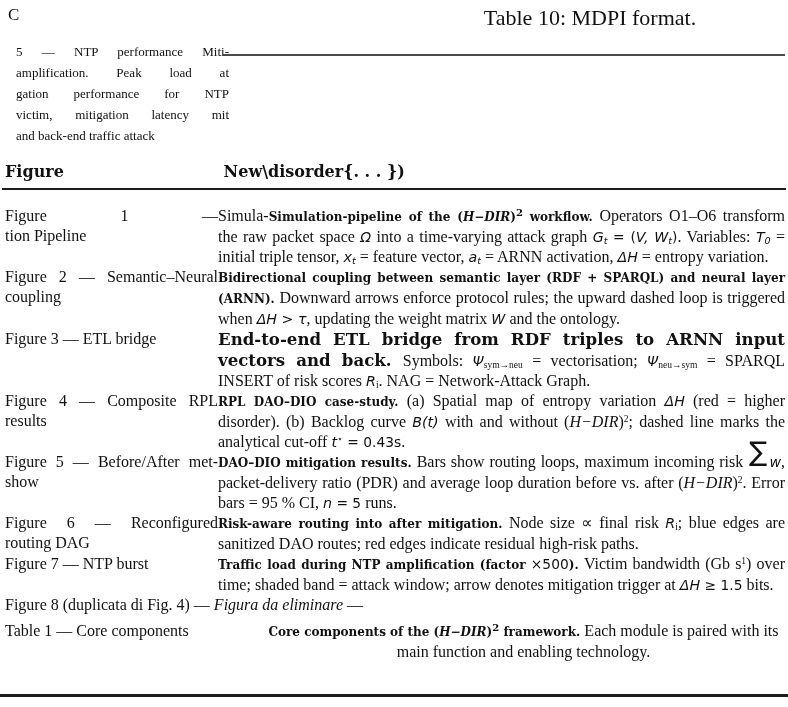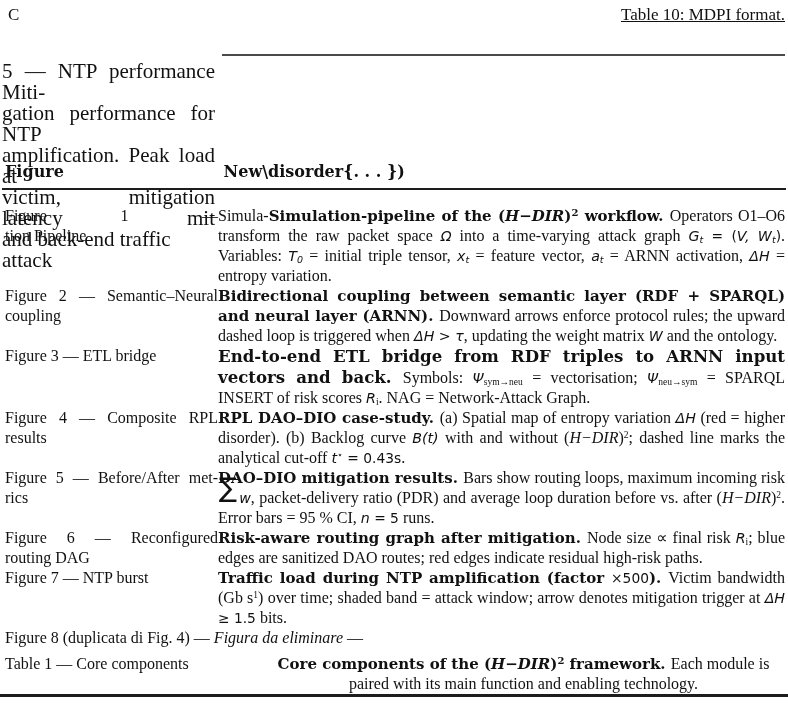--- a/index.html
+++ b/index.html
@@ -1,23 +1,23 @@
 <!DOCTYPE html>
 <html><head>
 <meta charset="utf-8">
 <style>
   html,body { margin:0; padding:0; background:#ffffff; }
   .page {
     position:relative; width:788px; height:707px; background:#ffffff;
     font-family:"Liberation Serif", serif; color:#111111; overflow:hidden;
   }
   .corner { position:absolute; left:8px; top:5px; font-size:17px; }
-  .doc-title { position:absolute; left:395px; top:5px; width:390px; text-align:right; font-size:17px;text-decoration:underline; }
+  .doc-title { position:absolute; left:395px; top:5px; width:390px; text-align:center; font-size:22px; }
 
-  .orphan { position:absolute; left:2px; top:41px; width:213px; font-size:21px; line-height:21px;margin-top:20px; }
+  .orphan { position:absolute; left:16px; top:41px; width:213px; font-size:13px; line-height:21px; }
   .orphan .jl { text-align:justify; text-align-last:justify; }
 
   .toprule { position:absolute; left:222px; top:54px; width:563px; height:2px; background:#4a4a4a; }
   .midrule { position:absolute; left:2px; top:188px; width:784px; height:2px; background:#1d1d1d; }
   .bottomrule { position:absolute; left:0px; top:694px; width:788px; height:2.5px; background:#1d1d1d; }
 
   .thead { position:absolute; left:5px; top:162px; width:780px;
            font-family:"DejaVu Serif", serif; font-weight:bold; font-size:16px; }
   .thead .th1 { display:inline-block; width:213px; }
   .thead .th2 { display:inline-block; }
@@ -25,43 +25,43 @@
   .tbody { position:absolute; left:5px; top:206px; width:780px; font-size:16px; line-height:20px; }
   .row { display:flex; }
   .row.gap-top { margin-top:6px;gap:44px; }
   .cl { width:213px; flex:none; }
   .cl .jl { text-align:justify; text-align-last:justify; }
   .cr { flex:1; text-align:justify; }
   .cr.center { text-align:center; }
   .cfull { flex:1; text-align:left; }
 
   .seg { white-space:pre-wrap; }
-  .seg.b { font-weight:bold; font-family:"DejaVu Serif", serif; font-size:15px; }
+  .seg.b { font-weight:bold; font-family:"DejaVu Serif", serif; font-size:12px; }
   .seg.b.big { font-size:16.6px; }
   .seg.i { font-style:italic; }
   .seg.m { font-family:"DejaVu Sans", sans-serif; font-style:italic; font-size:14.2px; }
   .seg.s { font-family:"DejaVu Sans", sans-serif; font-size:13.8px; }
   .seg.sup { font-size:9.5px; vertical-align:0.55em; line-height:0; }
   .seg.sub { font-size:9.5px; vertical-align:-0.25em; line-height:0; }
   .seg.b.sup { font-size:10px; vertical-align:0.55em; line-height:0; font-weight:bold; font-family:"DejaVu Serif", serif; }
   .seg.m.sub { font-size:9.5px; vertical-align:-0.25em; line-height:0; }
   .seg.sum { font-family:"DejaVu Sans", sans-serif; font-size:27px; line-height:0;
              position:relative; top:-6px; margin:0 2px 0 1px; }
 </style>
 </head>
 <body>
 
 <div class="page">
   <div class="corner">C</div>
   <div class="doc-title">Table 10: MDPI format.</div>
 
   <div class="orphan">
       <div class="jl">5 — NTP performance Miti-</div>
+      <div class="jl">amplification.  Peak  load  at</div>
       <div class="jl">gation performance for NTP</div>
-      <div class="jl">amplification.  Peak  load  at</div>
       <div class="jl">victim,  mitigation  latency  mit</div>
       <div>and back-end traffic attack</div>
     </div>
 
   <div class="toprule"></div>
 
   <div class="thead">
     <span class="th1">Figure</span>
     <span class="th2">New\disorder{. . . })</span>
   </div>
@@ -92,30 +92,30 @@
       <div class="row">
         <div class="cl">
           <div class="jl">Figure 4 — Composite RPL</div>
           <div>results</div>
         </div>
         <div class="cr"><span class="seg b">RPL DAO–DIO case-study. </span><span class="seg">(a) Spatial map of entropy variation </span><span class="seg m">ΔH</span><span class="seg"> (red = higher disorder). (b) Backlog curve </span><span class="seg m">B(t)</span><span class="seg"> with and without (</span><span class="seg i">H−DIR</span><span class="seg">)</span><span class="seg sup">2</span><span class="seg">; dashed line marks the analytical cut-off </span><span class="seg m">t</span><span class="seg sup">⋆</span><span class="seg s"> = 0.43s</span><span class="seg">.</span></div>
       </div>
       <div class="row">
         <div class="cl">
           <div class="jl">Figure 5 — Before/After met-</div>
-          <div>rics</div>
+          <div>show</div>
         </div>
         <div class="cr"><span class="seg b">DAO–DIO mitigation results. </span><span class="seg">Bars show routing loops, maximum incoming risk </span><span class="seg sum">∑</span><span class="seg m">w</span><span class="seg">, packet-delivery ratio (PDR) and average loop duration before vs. after (</span><span class="seg i">H−DIR</span><span class="seg">)</span><span class="seg sup">2</span><span class="seg">. Error bars = 95 % CI, </span><span class="seg m">n</span><span class="seg s"> = 5</span><span class="seg"> runs.</span></div>
       </div>
       <div class="row">
         <div class="cl">
           <div class="jl">Figure 6 — Reconfigured</div>
           <div>routing DAG</div>
         </div>
-        <div class="cr"><span class="seg b">Risk-aware routing graph after mitigation. </span><span class="seg">Node size ∝ final risk </span><span class="seg m">R</span><span class="seg sub">i</span><span class="seg">; blue edges are sanitized DAO routes; red edges indicate residual high-risk paths.</span></div>
+        <div class="cr"><span class="seg b">Risk-aware routing into after mitigation. </span><span class="seg">Node size ∝ final risk </span><span class="seg m">R</span><span class="seg sub">i</span><span class="seg">; blue edges are sanitized DAO routes; red edges indicate residual high-risk paths.</span></div>
       </div>
       <div class="row">
         <div class="cl">
           <div>Figure 7 — NTP burst</div>
         </div>
         <div class="cr"><span class="seg b">Traffic load during NTP amplification (factor </span><span class="seg s">×500</span><span class="seg b">). </span><span class="seg">Victim bandwidth (Gb s</span><span class="seg sup">1</span><span class="seg">) over time; shaded band = attack window; arrow denotes mitigation trigger at </span><span class="seg m">ΔH</span><span class="seg s"> ≥ 1.5</span><span class="seg"> bits.</span></div>
       </div>
       <div class="row">
         <div class="cfull"><span class="seg">Figure 8 (duplicata di Fig. 4) — </span><span class="seg i">Figura da eliminare</span><span class="seg"> —</span></div>
       </div>

